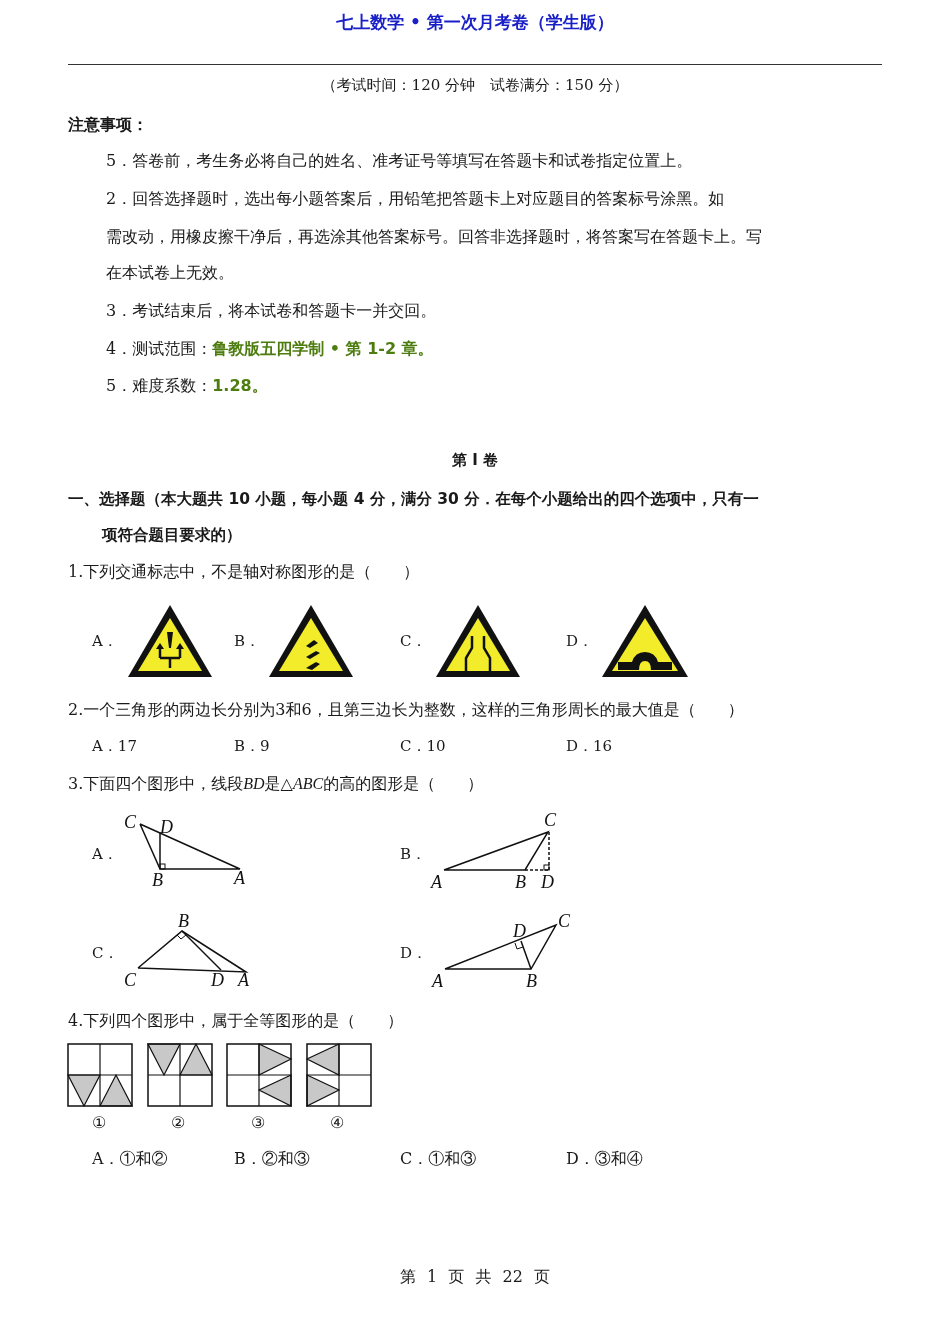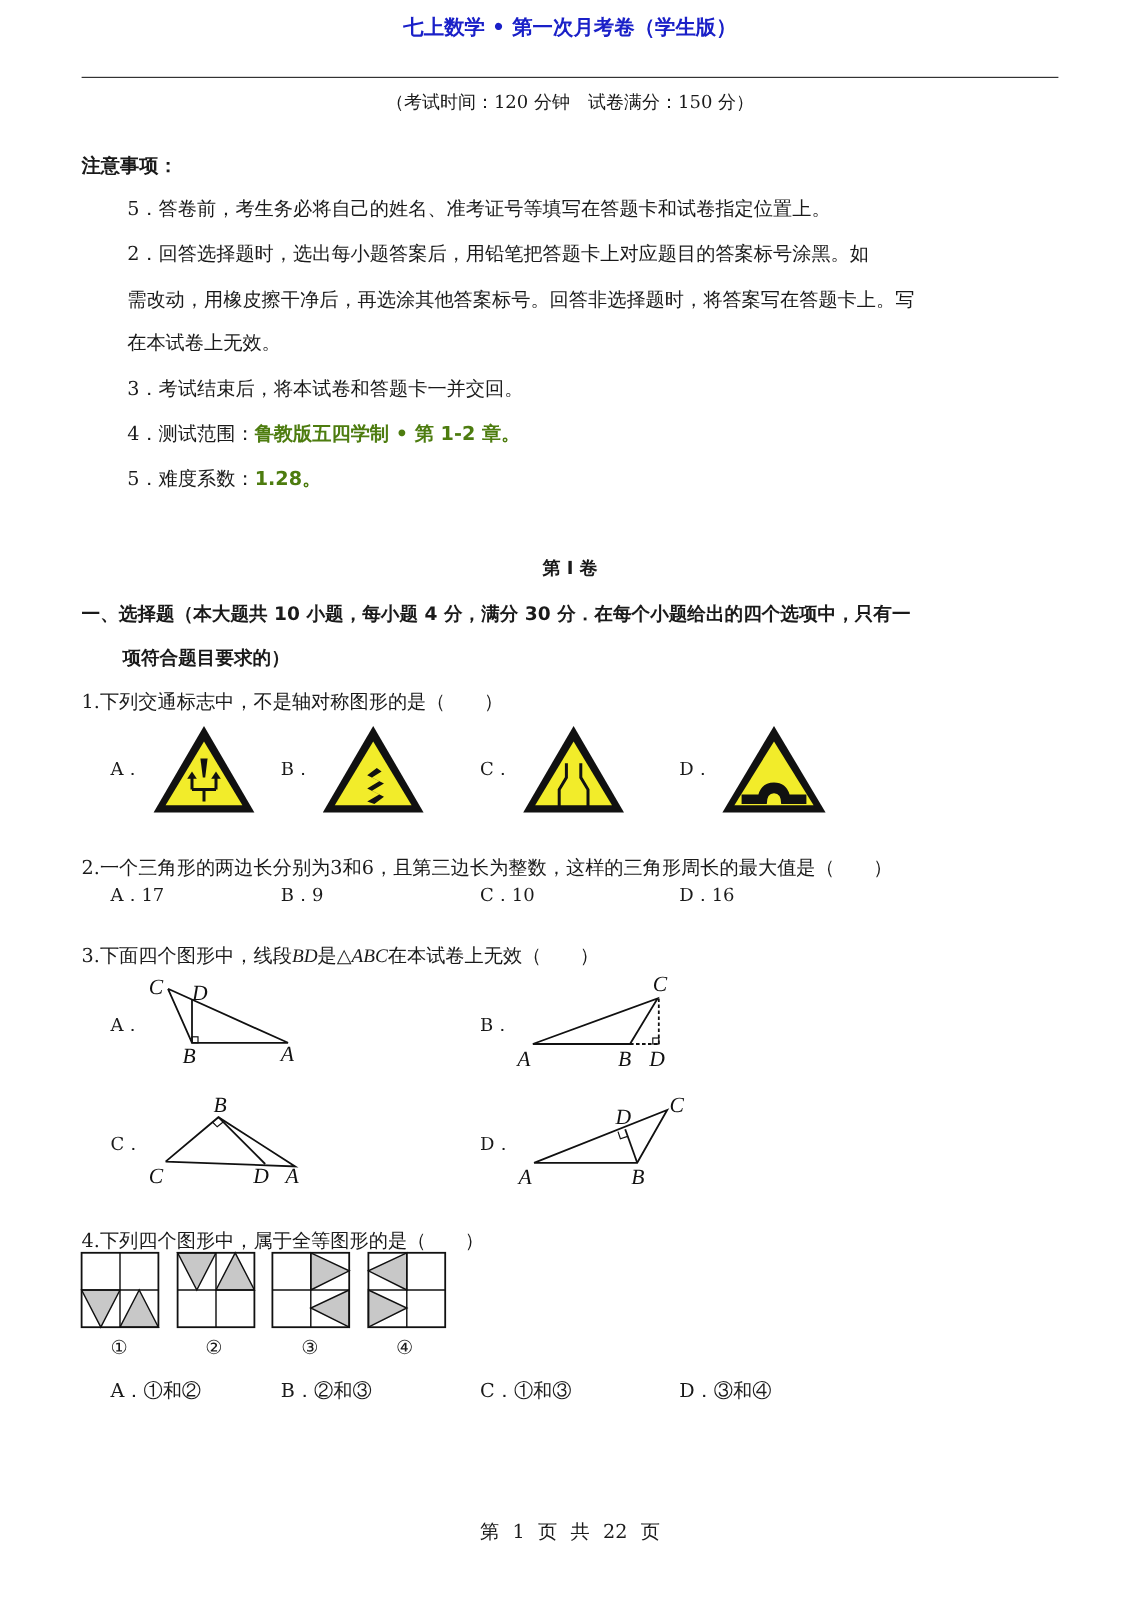--- a/index.html
+++ b/index.html
@@ -10,21 +10,21 @@
   }
   .abs { position: absolute; }
   .title {
     left: 0; width: 950px; top: 11px; text-align: center;
     font-family: "DejaVu Sans", "Liberation Sans", sans-serif;
     font-weight: bold; font-size: 17px; color: #1a20c8;
   }
   .rule { left: 68px; width: 814px; top: 64px; height: 0; border-top: 1.5px solid #333; }
   .subtitle { left: 0; width: 950px; top: 76px; text-align: center; font-size: 15px; }
   .bold-sans { font-family: "DejaVu Sans", "Liberation Sans", sans-serif; font-weight: bold; }
-  .txt { font-size: 16px; white-space: nowrap; margin-top: 13px; }
+  .txt { font-size: 16px; white-space: nowrap; }
   .red { color: #4d7c0f; font-weight: bold; font-family: "DejaVu Sans", "Liberation Sans", sans-serif; }
   .opt { font-size: 15px; white-space: nowrap; }
   .italic { font-style: italic; }
   svg text { font-family: "Liberation Serif", "DejaVu Serif", serif; font-style: italic; font-size: 18px; fill: #111; }
   .circ { font-size: 16px; }
   .footer { left: 0; width: 950px; top: 1267px; text-align: center; font-size: 16px; word-spacing: 6px; }
 </style>
 </head>
 <body>
 
@@ -78,21 +78,21 @@
   <path d="M19,60 L33,60 Q36,50 46,50 Q56,50 59,60 L73,60 L73,68 L52,68 Q52,59 46,59 Q40,59 40,68 L19,68 Z" fill="#111"></path>
 </svg>
 
 <div class="abs txt" style="left:68px; top:700px;">2.一个三角形的两边长分别为3和6，且第三边长为整数，这样的三角形周长的最大值是（　　）</div>
 <div class="abs opt" style="left:92px; top:737px;">A．17</div>
 <div class="abs opt" style="left:234px; top:737px;">B．9</div>
 <div class="abs opt" style="left:400px; top:737px;">C．10</div>
 <div class="abs opt" style="left:566px; top:737px;">D．16</div>
 
 <div class="abs txt" style="left:68px; top:774px;">
-  <span>3.下面四个图形中，线段</span><span class="italic" style="font-family:'Liberation Serif',serif;">BD</span><span>是△</span><span class="italic" style="font-family:'Liberation Serif',serif;">ABC</span><span>在本试卷上无效（　　）</span>
+  <span>3.下面四个图形中，线段</span><span class="italic" style="font-family:'Liberation Serif',serif;">BD</span><span>是△</span><span class="italic" style="font-family:'Liberation Serif',serif;">ABC</span><span>的高的图形是（　　）</span>
 </div>
 
 <div class="abs opt" style="left:92px; top:845px;">A．</div>
 <svg class="abs" style="left:118px; top:808px;" width="140" height="82">
   <polyline points="22,16 42,61 122,61 22,16" fill="none" stroke="#111" stroke-width="1.5"></polyline>
   <line x1="42" y1="61" x2="42" y2="25" stroke="#111" stroke-width="1.5"></line>
   <rect x="42" y="56" width="5" height="5" fill="none" stroke="#111" stroke-width="1"></rect>
   <text x="6" y="20">C</text>
   <text x="42" y="25">D</text>
   <text x="34" y="78">B</text>

